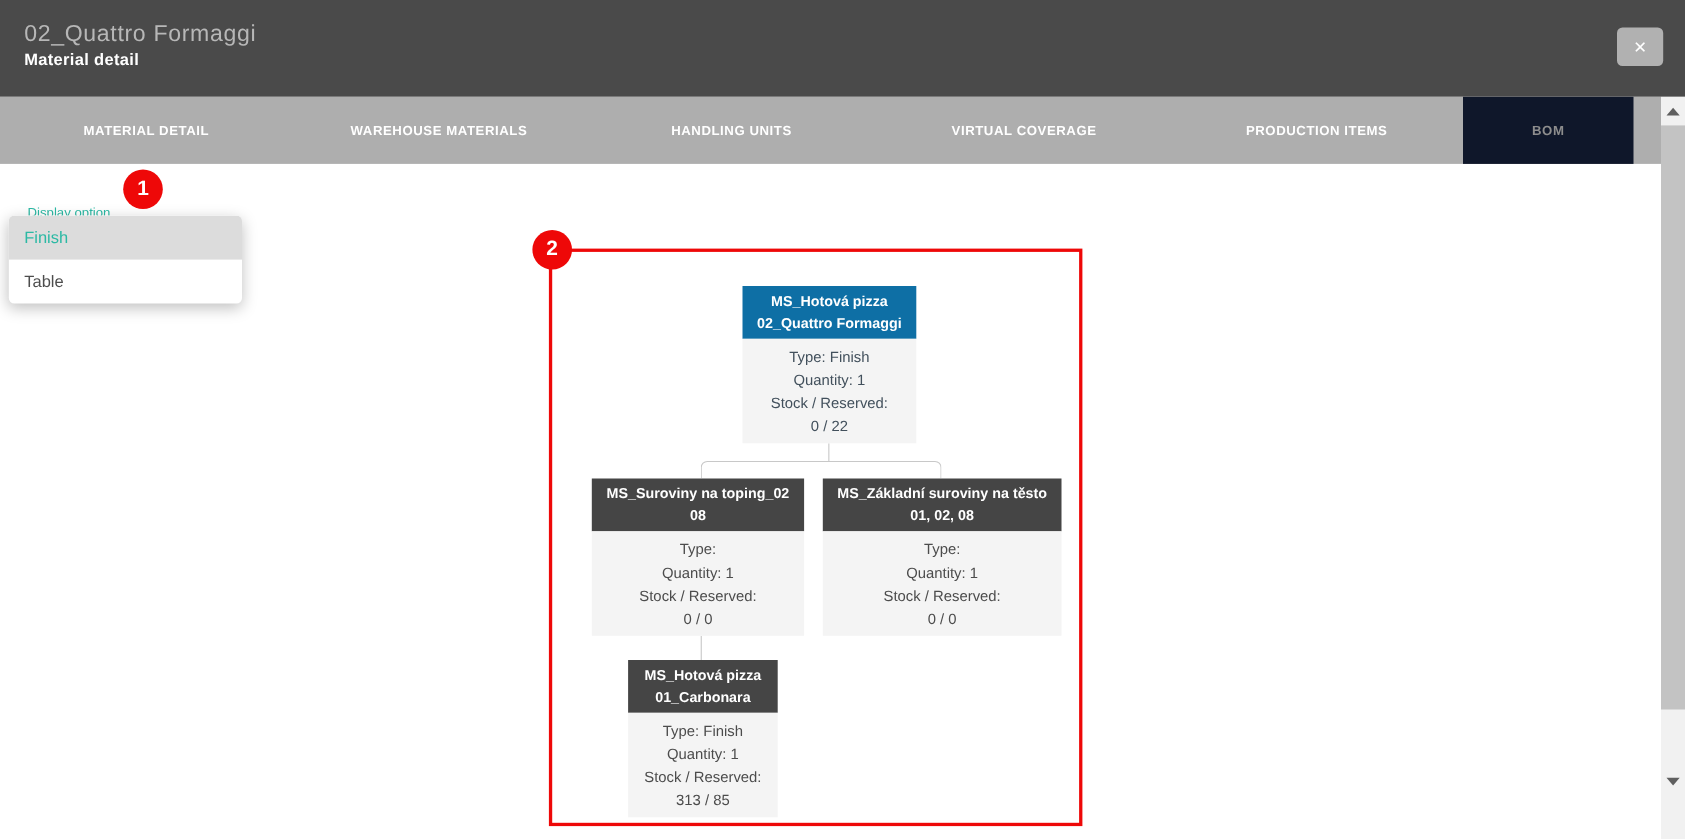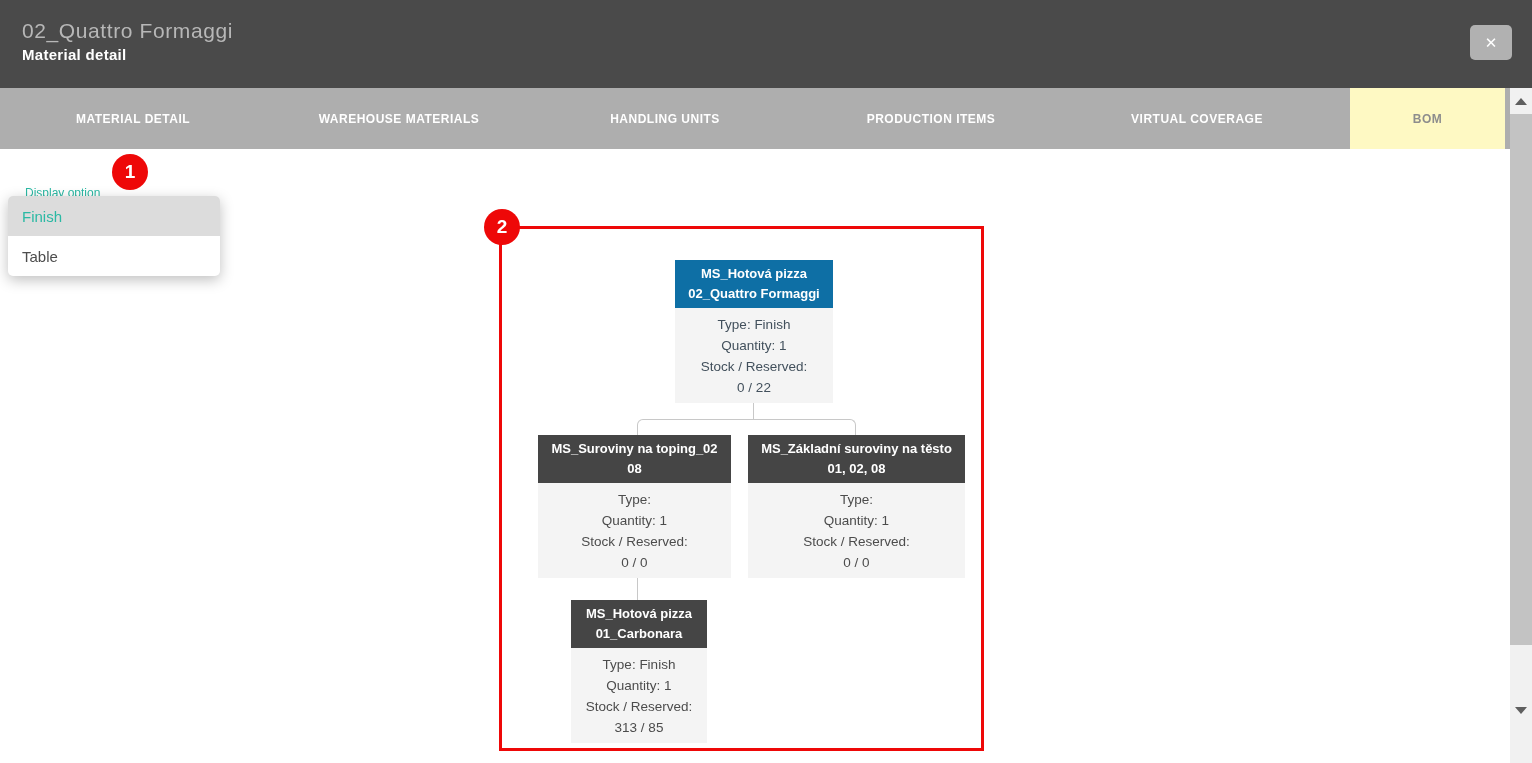--- a/index.html
+++ b/index.html
@@ -17,21 +17,21 @@
     position:absolute; left:1470px; top:25px; width:42px; height:35px; border-radius:5px;
     background:var(--close-bg); display:flex; align-items:center; justify-content:center; cursor:pointer;
   }
   .close-btn span { color:#fff; font-size:15px; font-weight:bold; }
 
   
   .tabbar { position:absolute; left:0; top:88px; width:1510px; height:61px; background:var(--tabbar-bg); display:flex; }
   .tab { height:61px; display:flex; align-items:center; justify-content:center;
          font-size:12px; font-weight:bold; letter-spacing:.5px; color:#ffffff; cursor:pointer; }
   .tab.t5 { width:266px; }
-  .tab.bom { width:155px; background:#fef9c3; color:var(--tab-active-text);margin-left:20px; }
+  .tab.bom { width:155px; background:#0f172a; color:var(--tab-active-text); }
 
   
   .display-label { position:absolute; left:25px; top:186px; font-size:12px; color:var(--accent-teal); z-index:4; }
   .dropdown {
     position:absolute; left:8px; top:196px; width:212px; background:#ffffff; border-radius:5px;
     box-shadow:0 4px 14px rgba(0,0,0,.25); overflow:hidden; z-index:5;
   }
   .dd-item { height:40px; display:flex; align-items:center; padding-left:14px; font-size:15px; color:#4d4d4d; cursor:pointer; }
   .dd-item.selected { background:var(--dd-selected-bg); color:var(--accent-teal); }
 
@@ -90,22 +90,22 @@
     <div class="win-subtitle">Material detail</div>
     <div class="close-btn">
       <span>✕</span>
     </div>
   </div>
 
   <div class="tabbar">
     <div class="tab t5">MATERIAL DETAIL</div>
     <div class="tab t5">WAREHOUSE MATERIALS</div>
     <div class="tab t5">HANDLING UNITS</div>
+    <div class="tab t5">VIRTUAL COVERAGE</div>
     <div class="tab t5">PRODUCTION ITEMS</div>
-    <div class="tab t5">VIRTUAL COVERAGE</div>
     <div class="tab bom">BOM</div>
   </div>
 
   <div class="display-label">Display option</div>
   <div class="dropdown">
     <div class="dd-item selected">Finish</div>
     <div class="dd-item">Table</div>
   </div>
 
   <div class="badge b1">1</div>

